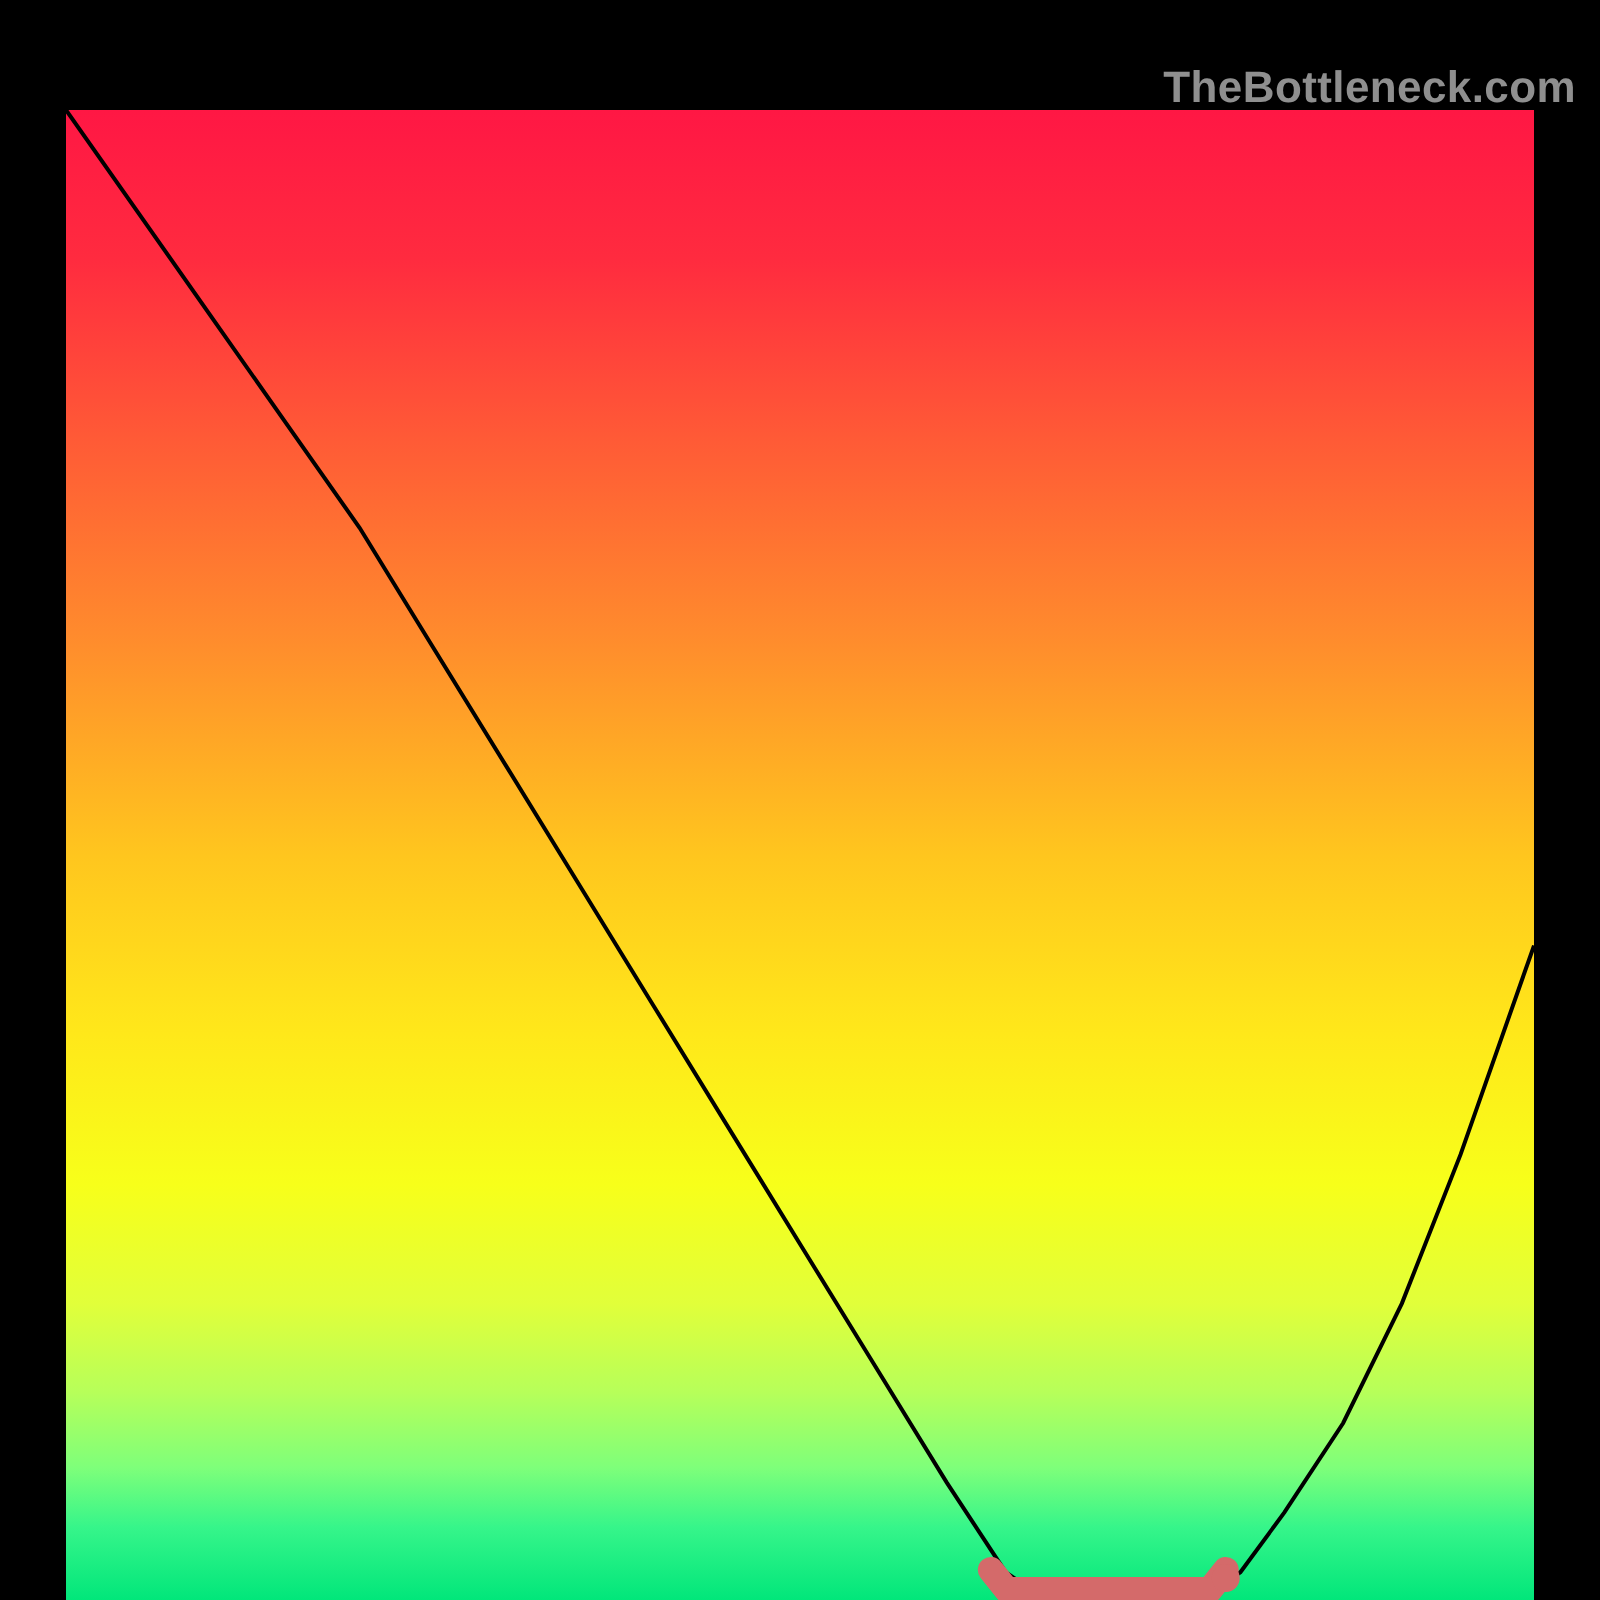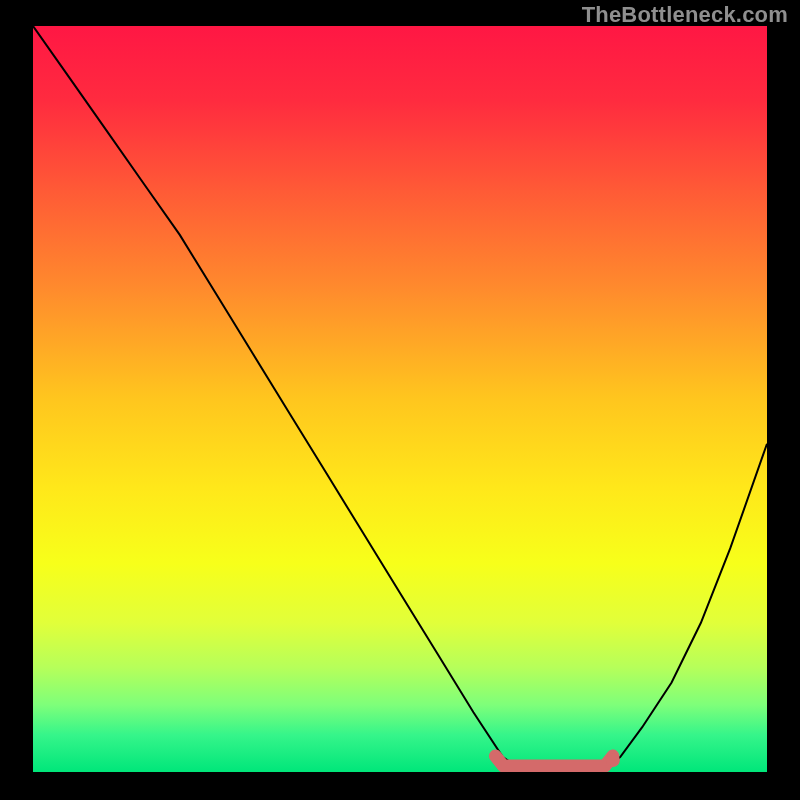--- a/index.html
+++ b/index.html
@@ -7,20 +7,21 @@
     padding: 0;
     width: 800px;
     height: 800px;
     background: #000;
     overflow: hidden;
   }
   .stage {
     position: relative;
     width: 800px;
     height: 672px;
+    margin-top: 29px;
   }
   svg {
     position: absolute;
     top: 0;
     left: 0;
   }
   .watermark {
     position: absolute;
     top: 2px;
     right: 12px;

